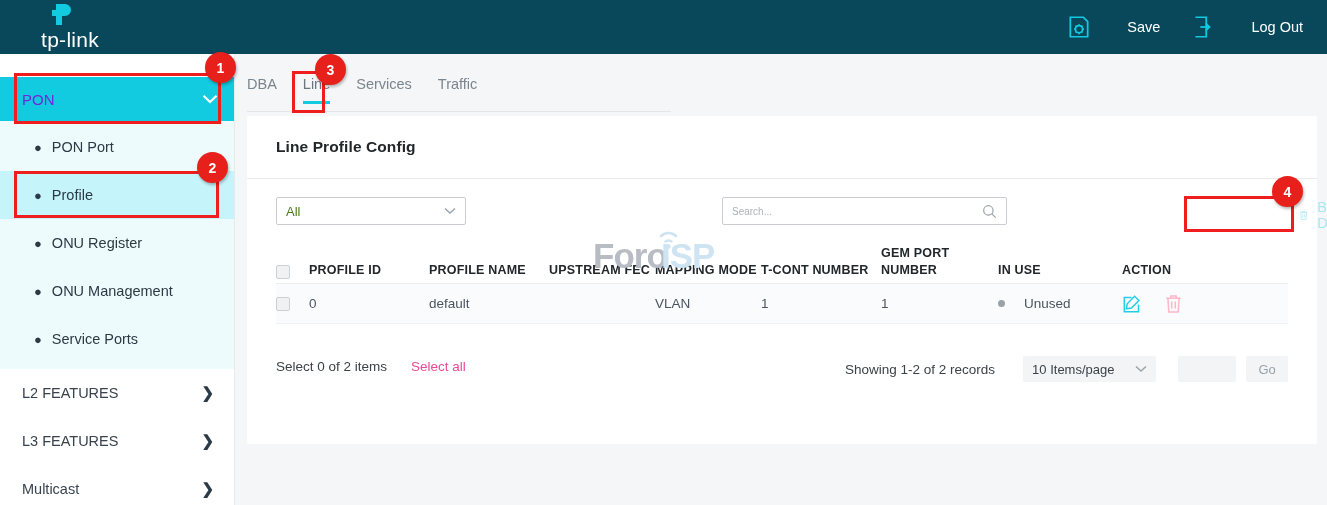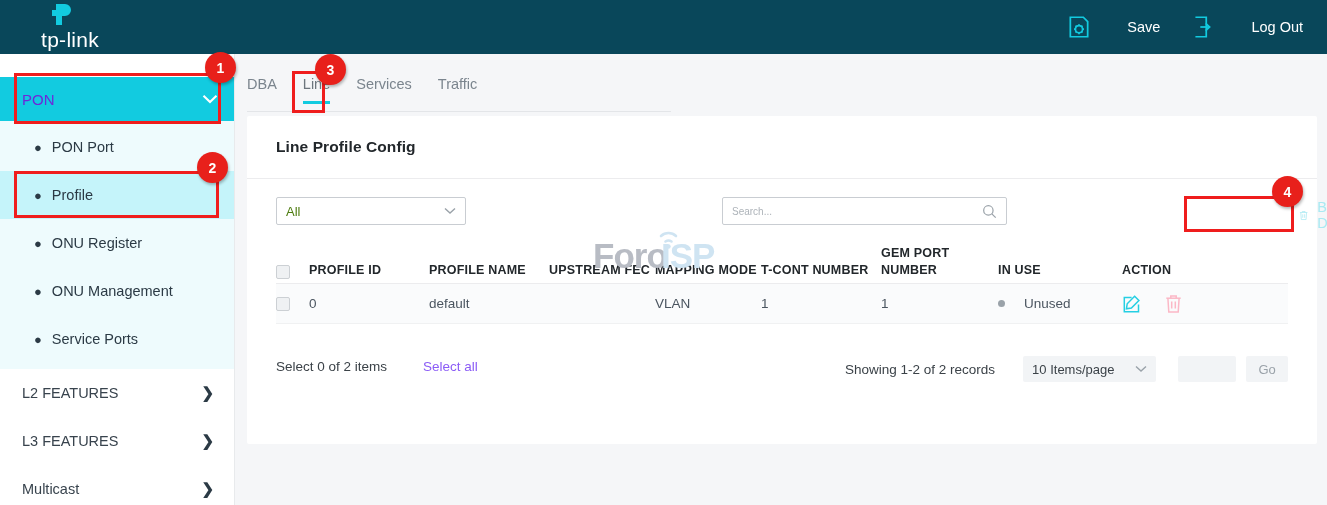--- a/index.html
+++ b/index.html
@@ -128,21 +128,21 @@
   .inuse .dotg {
     width: 7px; height: 7px; border-radius: 50%; background: #9aa2a9; margin-right: 8px;
   }
   .acts { display: flex; align-items: center; gap: 22px; }
 
   
   .foot-left {
     position: absolute; left: 29px; top: 243px; display: flex; align-items: center;
     font-size: 13.5px; color: #3b4248;
   }
-  .foot-left .selall-link { color: #8b5cf6; margin-left: 36px; cursor: pointer; }
+  .foot-left .selall-link { color: #ec4899; margin-left: 24px; cursor: pointer; }
   .foot-right {
     position: absolute; left: 598px; top: 240px; display: flex; align-items: center;
   }
   .showing { font-size: 13.5px; color: #3b4248; }
   .perpage {
     margin-left: 28px; width: 133px; height: 26px; background: #f2f4f6;
     border-radius: 2px; display: flex; align-items: center; padding: 0 9px;
     font-size: 13px; color: #3b4248; cursor: pointer;
   }
   .perpage .chev { margin-left: auto; }

